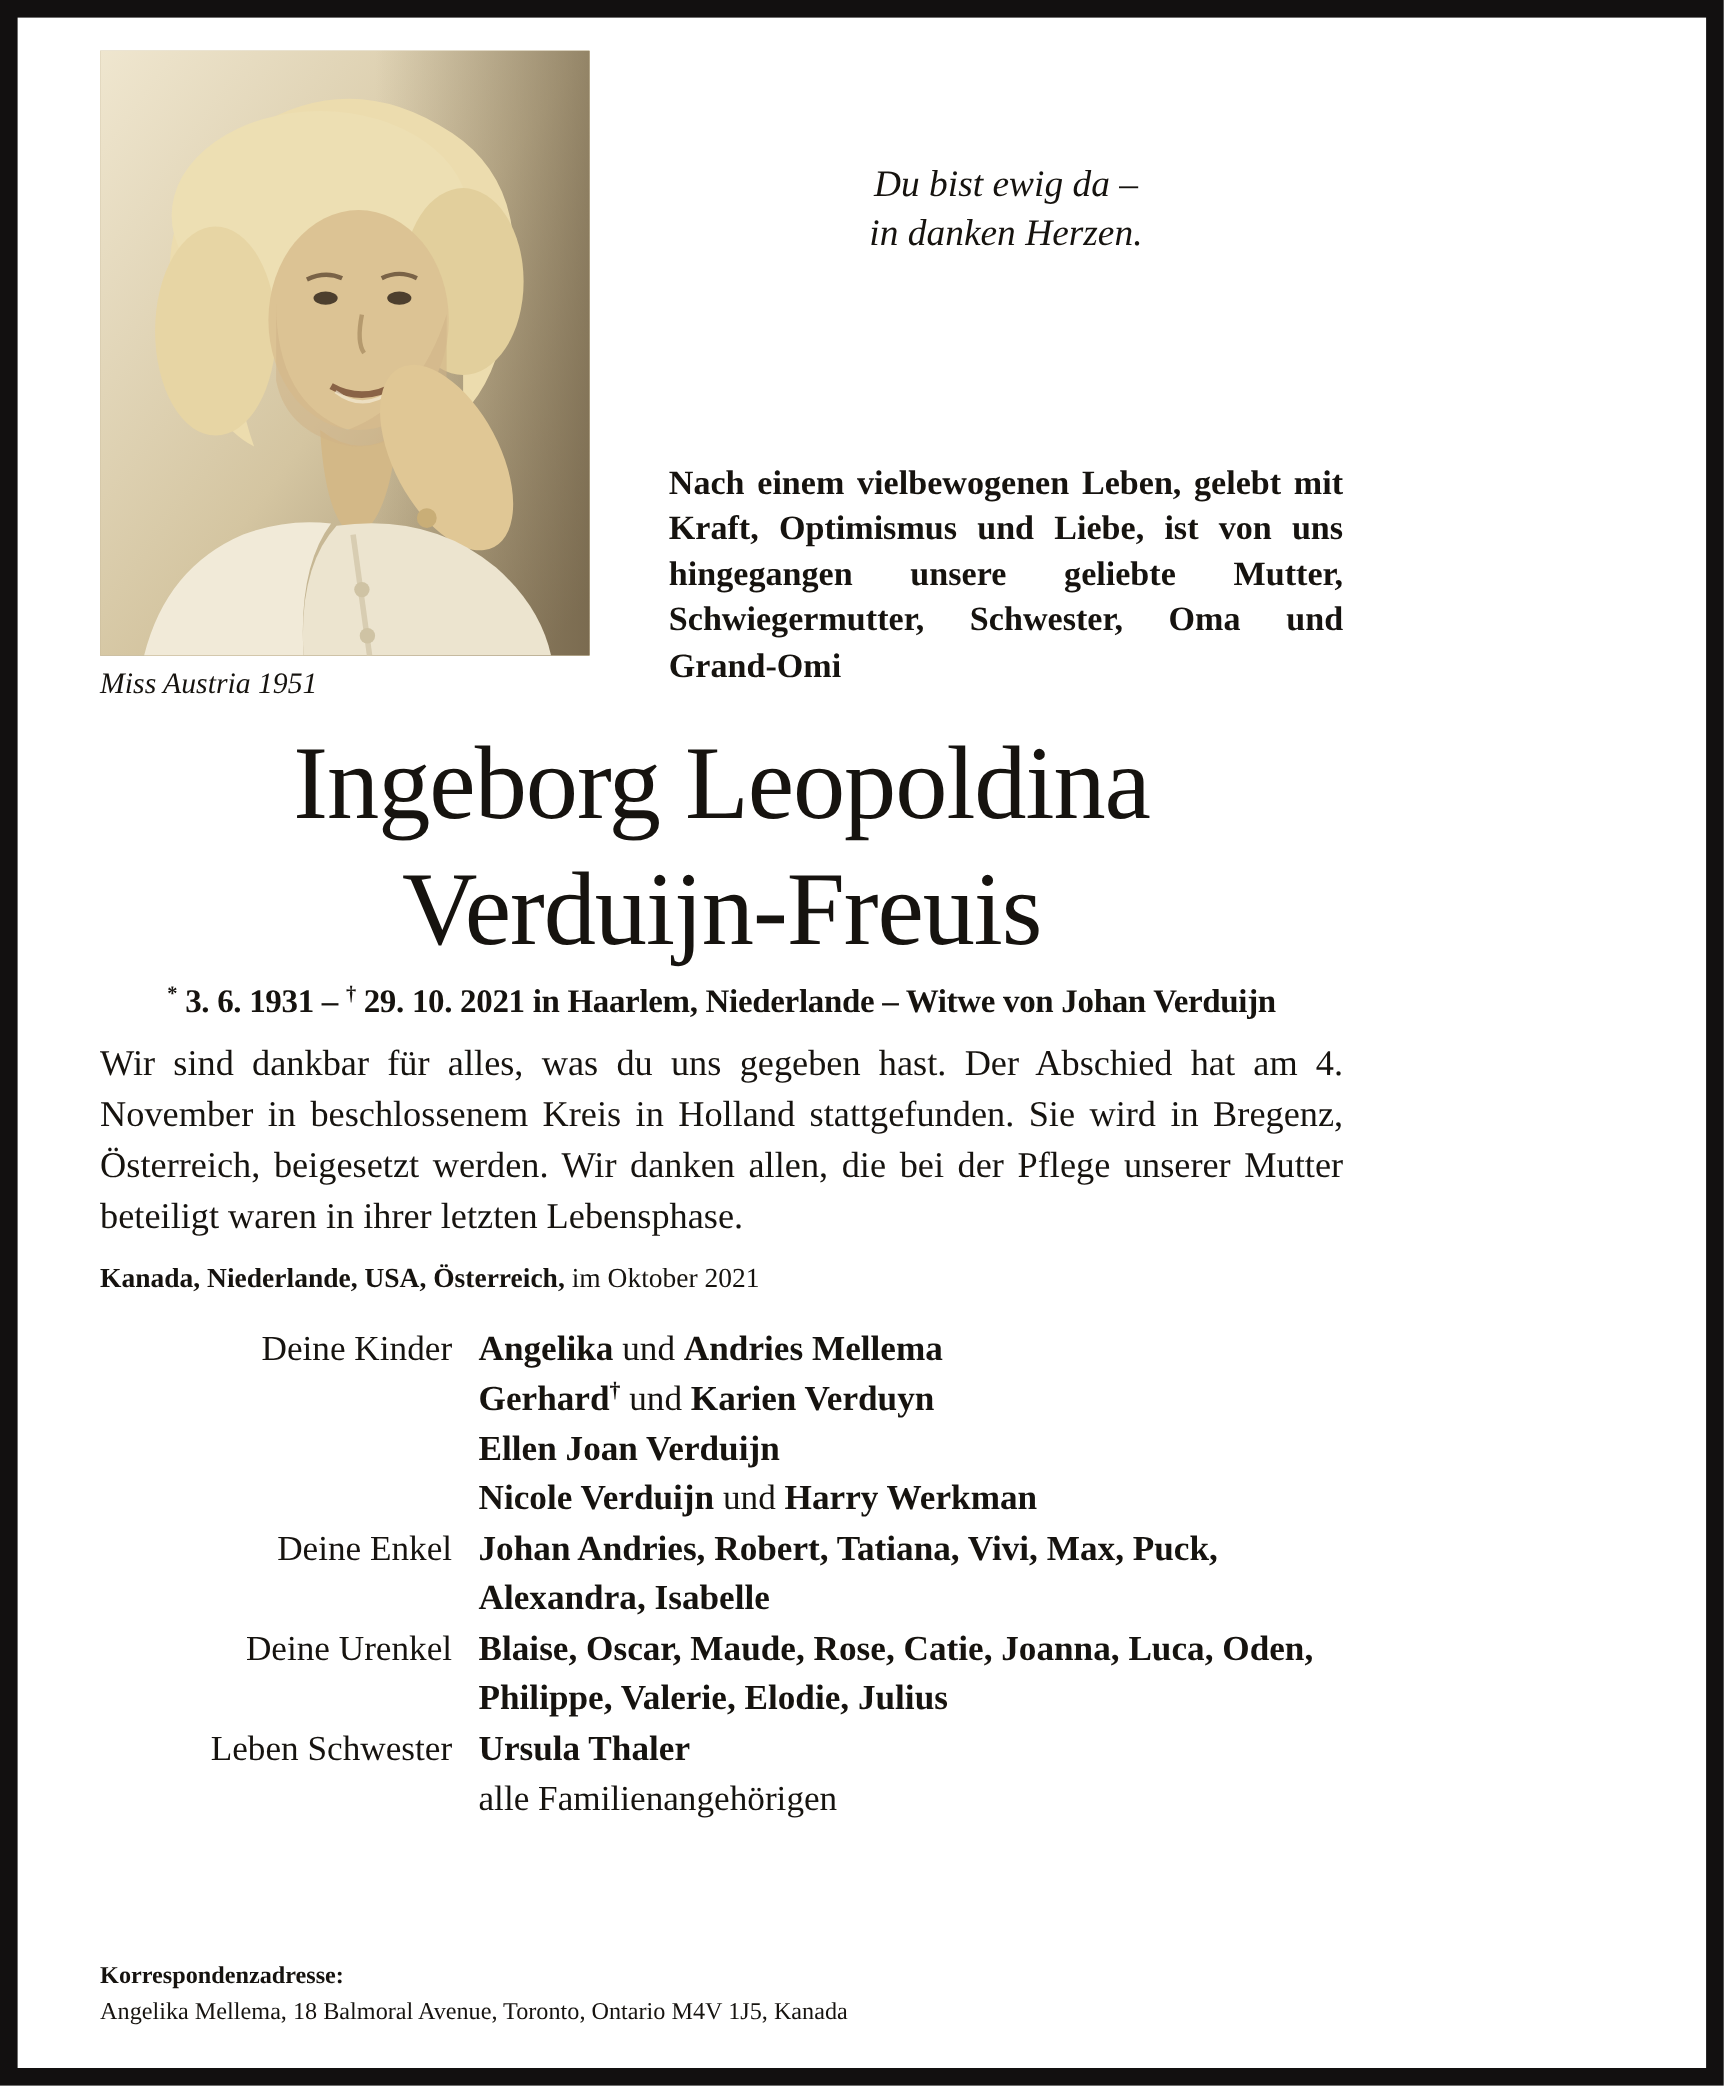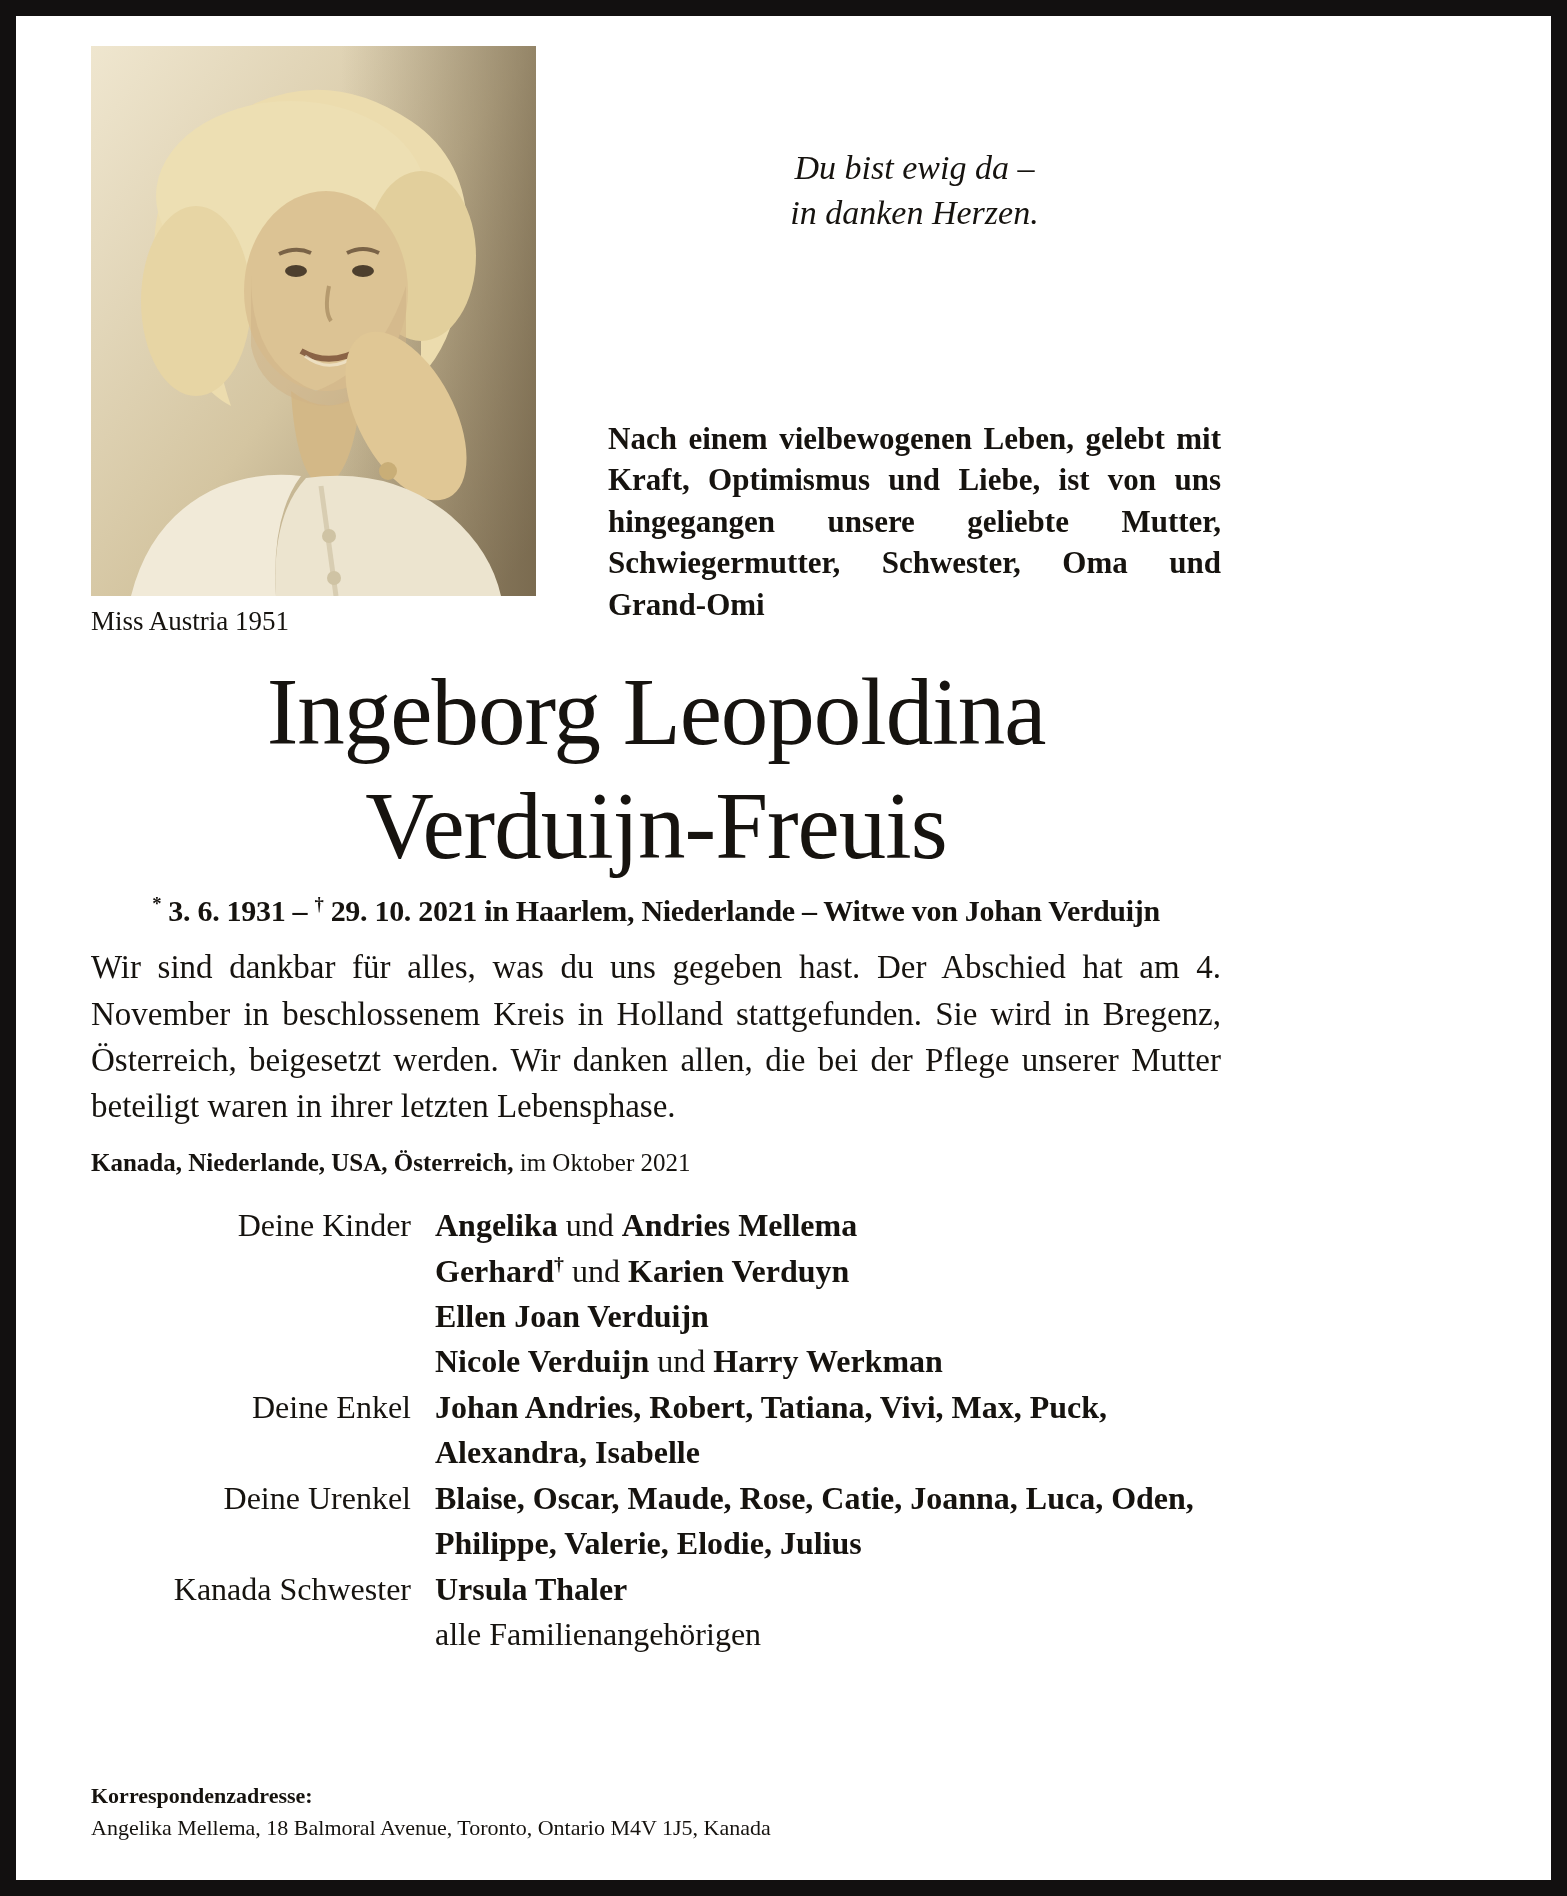--- a/index.html
+++ b/index.html
@@ -18,21 +18,21 @@
   }
 
   .top { display: flex; }
   .photo-wrap { flex: 0 0 445px; width: 445px; }
   .photo {
     width: 445px; height: 550px;
     background: #cbbb96;
     box-shadow: inset 0 0 0 1px #b3a486;
   }
   .photo svg { display: block; width: 100%; height: 100%; }
-  .caption { margin-top: 10px; font-size: 27px; }
+  .caption { margin-top: 10px; font-style: italic; font-size: 27px; }
 
   .right-col { margin-left: 72px; width: 613px; }
   .quote { padding-top: 100px; font-style: italic; font-size: 34px; line-height: 1.32; text-align: center; }
   .intro { margin: 182px 0 16px; font-size: 31px; line-height: 1.34; text-align: justify; font-weight: bold; }
 
   .title {
     margin: 14px 0 0;
     font-weight: normal;
     text-align: center;
     font-size: 95px;
@@ -145,21 +145,21 @@
         <div class="fam-line"><span class="b">Johan Andries, Robert, Tatiana, Vivi, Max, Puck, Alexandra, Isabelle</span></div>
       </div>
     </div>
     <div class="fam-row">
       <div class="fam-label">Deine Urenkel</div>
       <div class="fam-value">
         <div class="fam-line"><span class="b">Blaise, Oscar, Maude, Rose, Catie, Joanna, Luca, Oden, Philippe, Valerie, Elodie, Julius</span></div>
       </div>
     </div>
     <div class="fam-row">
-      <div class="fam-label">Kanada Schwester</div>
+      <div class="fam-label">Leben Schwester</div>
       <div class="fam-value">
         <div class="fam-line"><span class="b">Ursula Thaler</span></div>
       </div>
     </div>
     <div class="fam-row">
       <div class="fam-label"></div>
       <div class="fam-value">
         <div class="fam-line"><span>alle Familienangehörigen</span></div>
       </div>
     </div>

